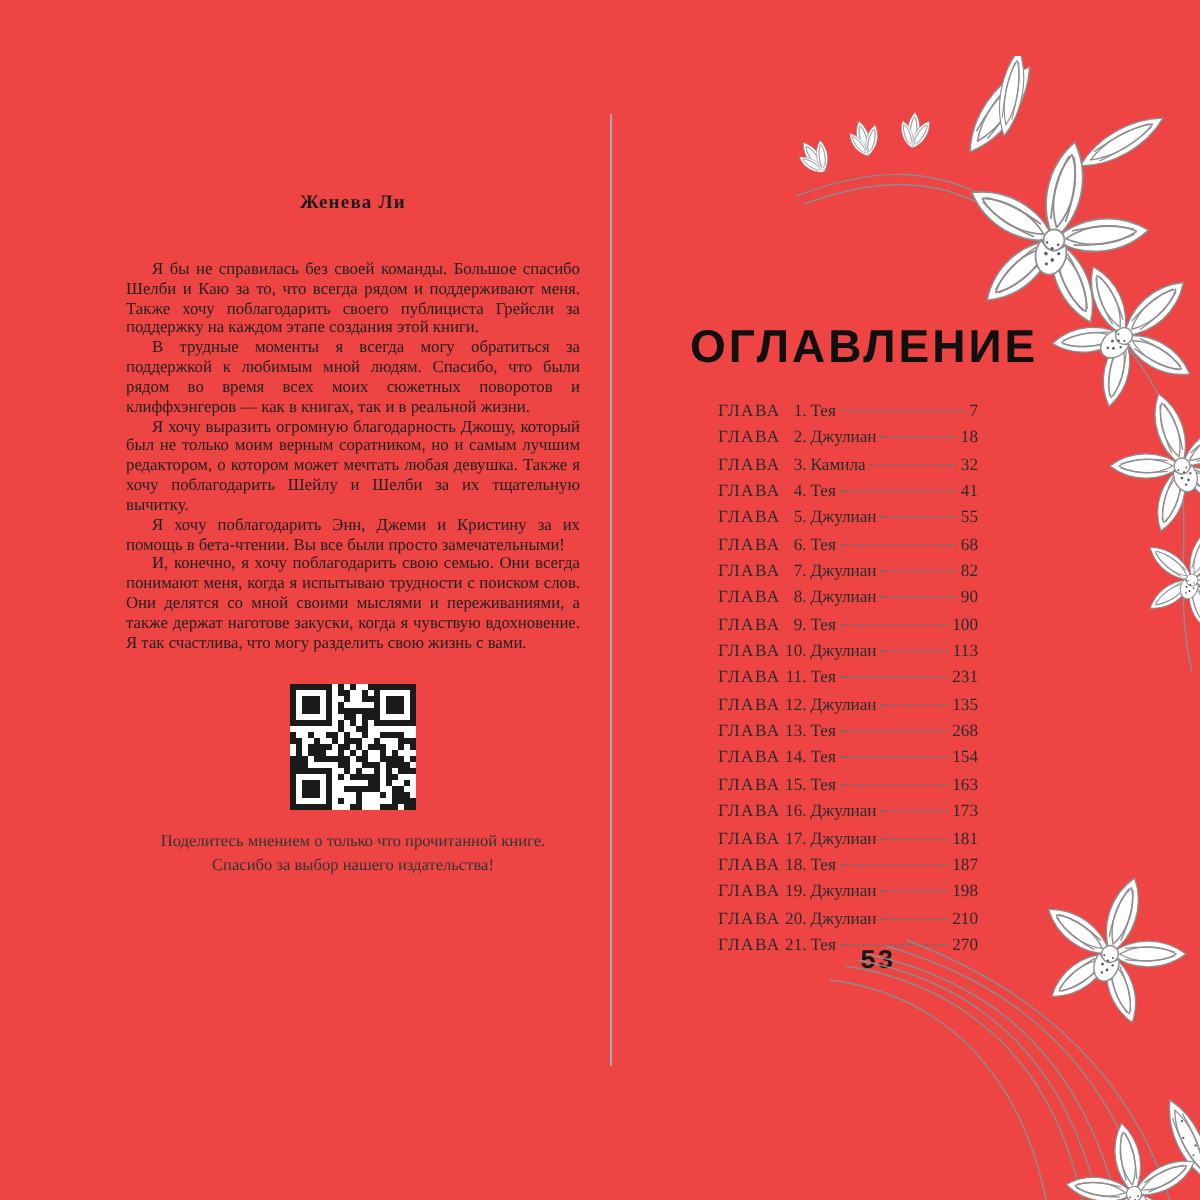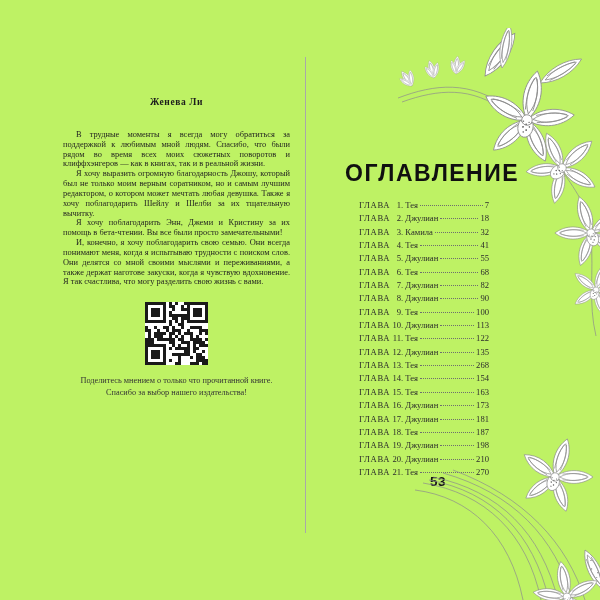--- a/index.html
+++ b/index.html
@@ -1,20 +1,20 @@
 <!DOCTYPE html>
 <html><head>
 <meta charset="utf-8">
 <style>
   html,body{margin:0;padding:0;}
   body{
     width:600px;height:600px;position:relative;background:#ffffff;overflow:hidden;
     font-family:"Liberation Serif", serif;color:#222;
   }
-  .spread{position:absolute;inset:0;background:#bef264;}
+  .spread{position:absolute;inset:0;background:#ef4444;}
   .gutter{
     position:absolute;left:305px;top:57px;width:1px;height:476px;
     background:#a9a9a9;
   }
   
   .page-left{
     position:absolute;left:63px;top:0;width:227px;height:600px;
   }
   .author-header{
     padding-top:97px;text-align:center;font-weight:bold;
@@ -45,38 +45,39 @@
   .toc-label{letter-spacing:0.7px;}
   .toc-num{display:inline-block;width:13px;text-align:right;margin-right:2px;}
   .toc-name{}
   .leader{
     flex:1;border-bottom:1.2px dotted #6e6e6e;margin:0 2px;
     transform:translateY(-2px);min-width:8px;
   }
   .toc-page{}
   .page-number{
     position:absolute;left:124px;top:474px;
-    font-family:Liberation Sans, sans-serif;font-weight:700;
+    font-family:Liberation Mono, monospace;font-weight:700;
     font-size:13.5px;color:#171717;letter-spacing:0.5px;
   }
   
   .orchid-top{position:absolute;right:0;top:28px;width:210px;height:310px;pointer-events:none;}
   .orchid-bottom{position:absolute;right:0;bottom:0;width:185px;height:165px;pointer-events:none;}
   .ln{stroke:#8d8d8d;stroke-width:0.7;}
 </style>
 </head>
 <body>
 
 <div class="spread">
 
   <div class="page-left">
     <div class="author-header">Женева Ли</div>
 
     <div class="ack-text">
 
+        <p>Я бы не справилась без своей команды. Большое спасибо Шелби и Каю за то, что всегда рядом и поддерживают меня. Также хочу поблагодарить своего публициста Грейсли за поддержку на каждом этапе создания этой книги.</p>
 
         <p>В трудные моменты я всегда могу обратиться за поддержкой к любимым мной людям. Спасибо, что были рядом во время всех моих сюжетных поворотов и клиффхэнгеров — как в книгах, так и в реальной жизни.</p>
 
         <p>Я хочу выразить огромную благодарность Джошу, который был не только моим верным соратником, но и самым лучшим редактором, о котором может мечтать любая девушка. Также я хочу поблагодарить Шейлу и Шелби за их тщательную вычитку.</p>
 
         <p>Я хочу поблагодарить Энн, Джеми и Кристину за их помощь в бета-чтении. Вы все были просто замечательными!</p>
 
         <p>И, конечно, я хочу поблагодарить свою семью. Они всегда понимают меня, когда я испытываю трудности с поиском слов. Они делятся со мной своими мыслями и переживаниями, а также держат наготове закуски, когда я чувствую вдохновение. Я так счастлива, что могу разделить свою жизнь с вами.</p>
 
       </div>
@@ -421,21 +422,21 @@
             <span class="toc-name">Джулиан</span>
             <span class="leader"></span>
             <span class="toc-page">113</span>
           </div>
 
           <div class="toc-row">
             <span class="toc-label">ГЛАВА</span>
             <span class="toc-num">11.</span>
             <span class="toc-name">Тея</span>
             <span class="leader"></span>
-            <span class="toc-page">122</span>
+            <span class="toc-page">231</span>
           </div>
 
           <div class="toc-row">
             <span class="toc-label">ГЛАВА</span>
             <span class="toc-num">12.</span>
             <span class="toc-name">Джулиан</span>
             <span class="leader"></span>
             <span class="toc-page">135</span>
           </div>
 

